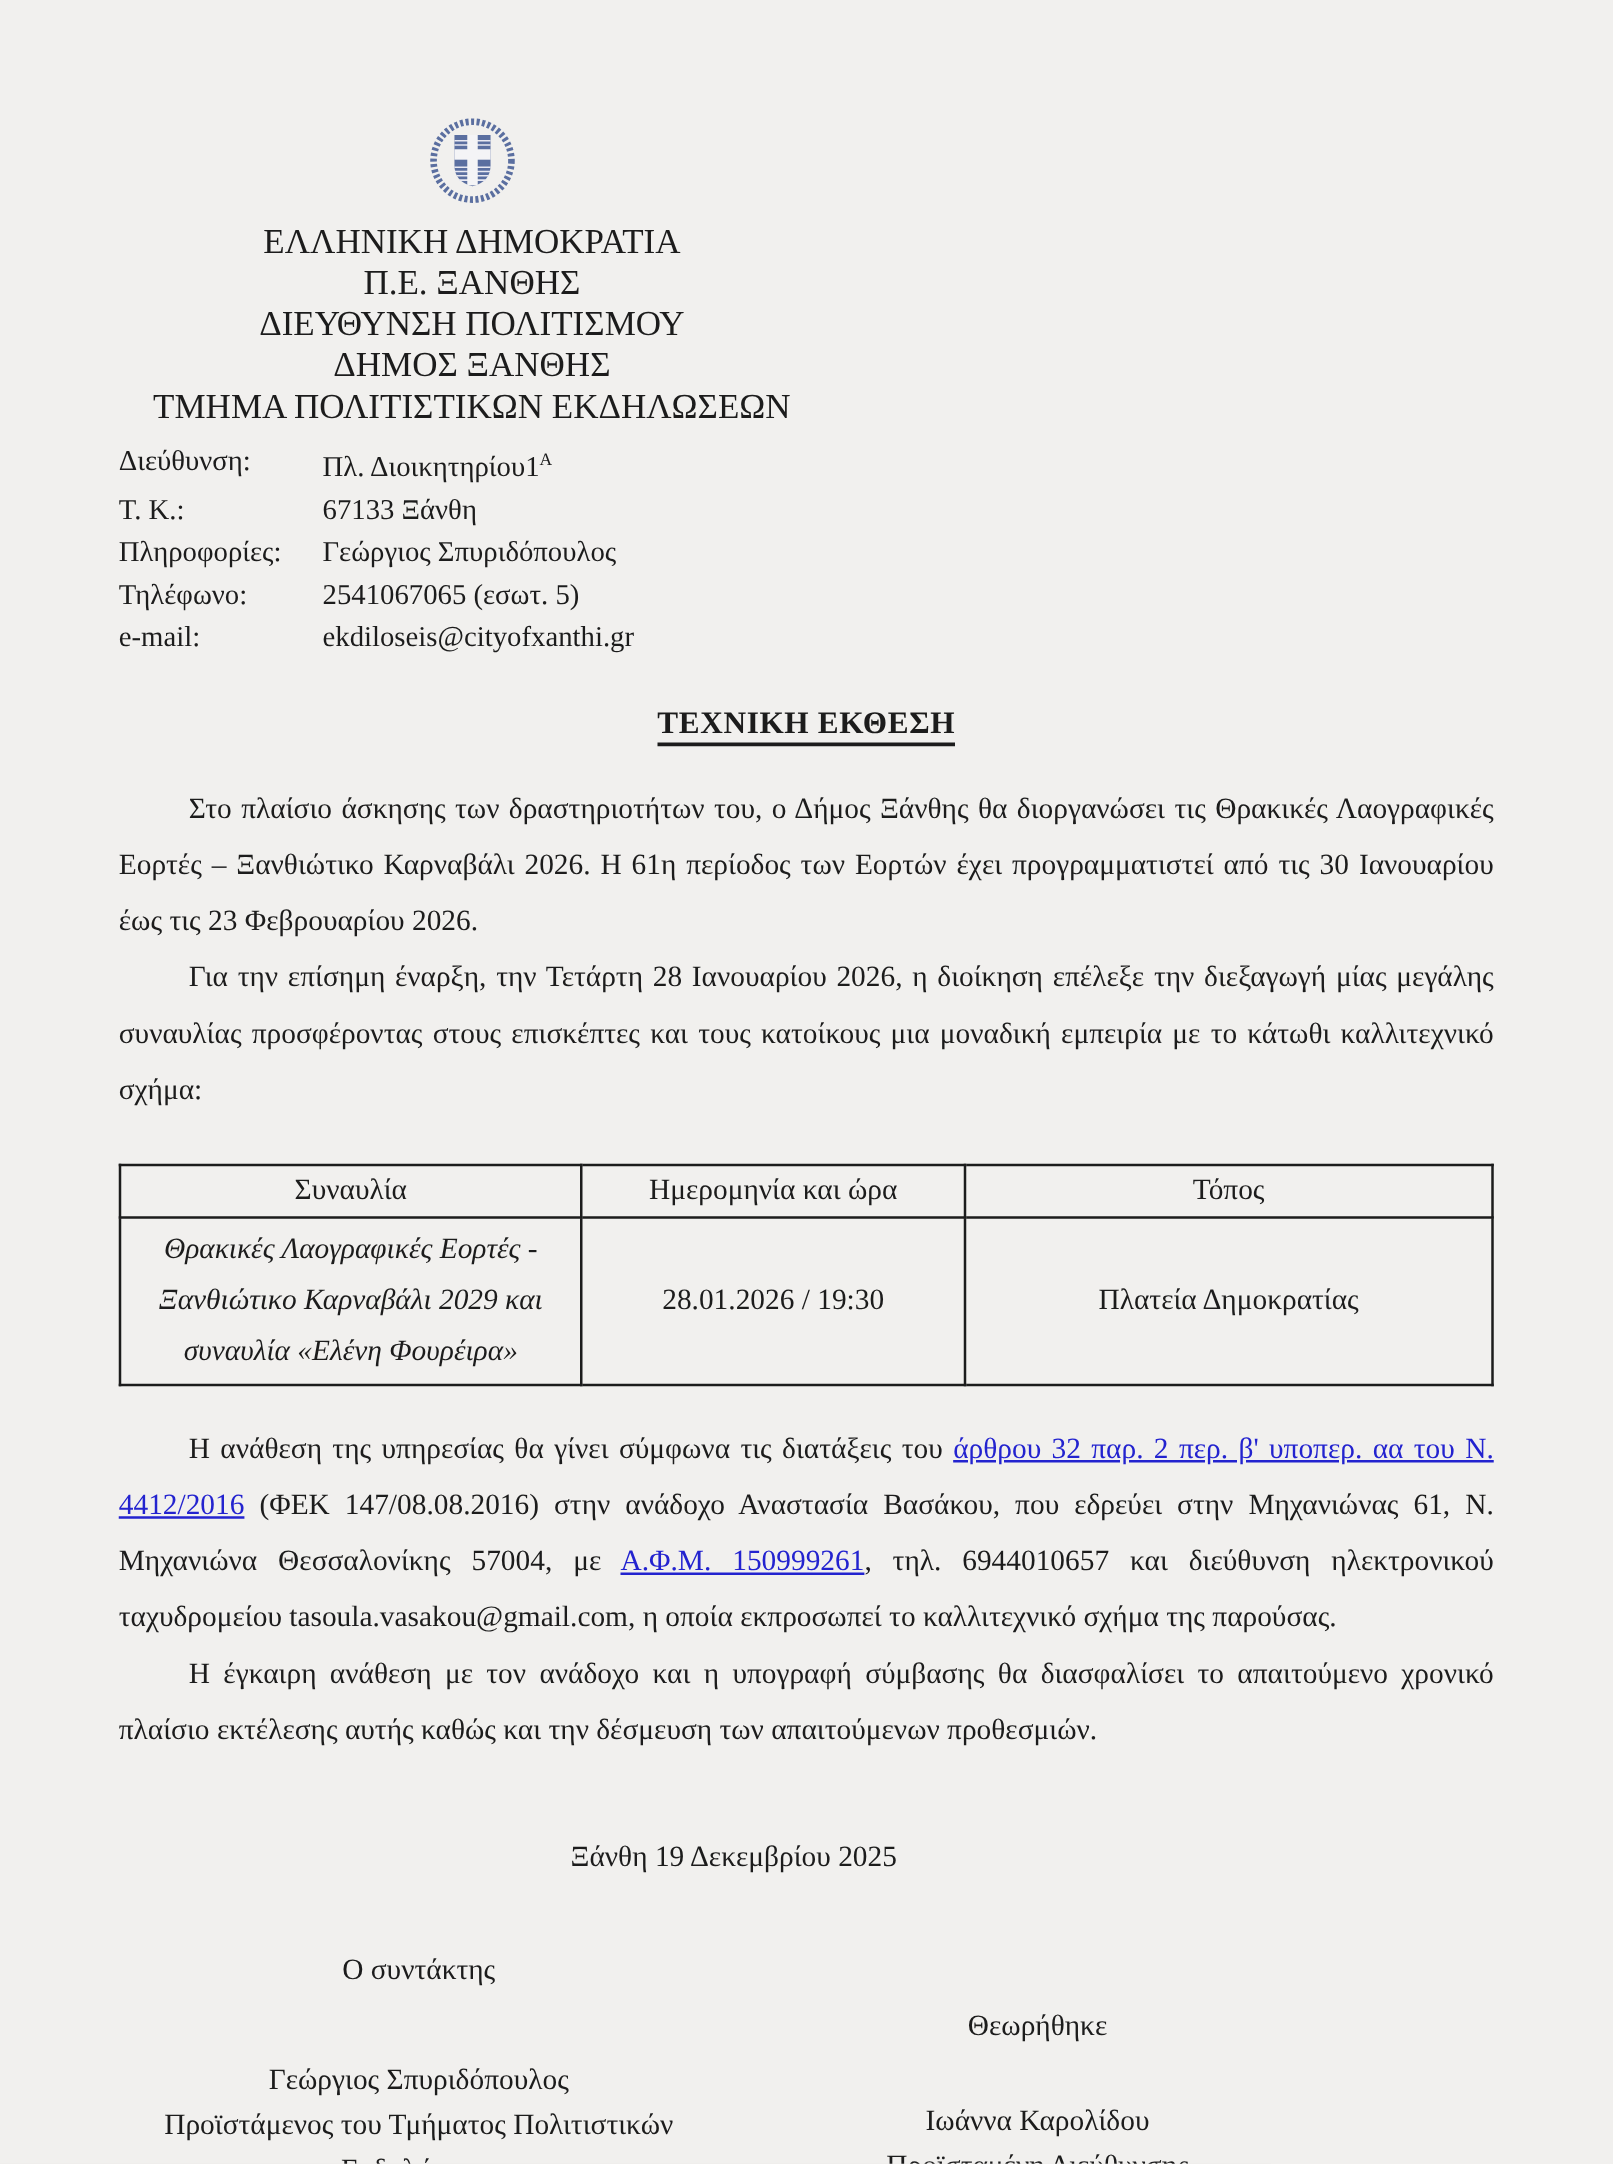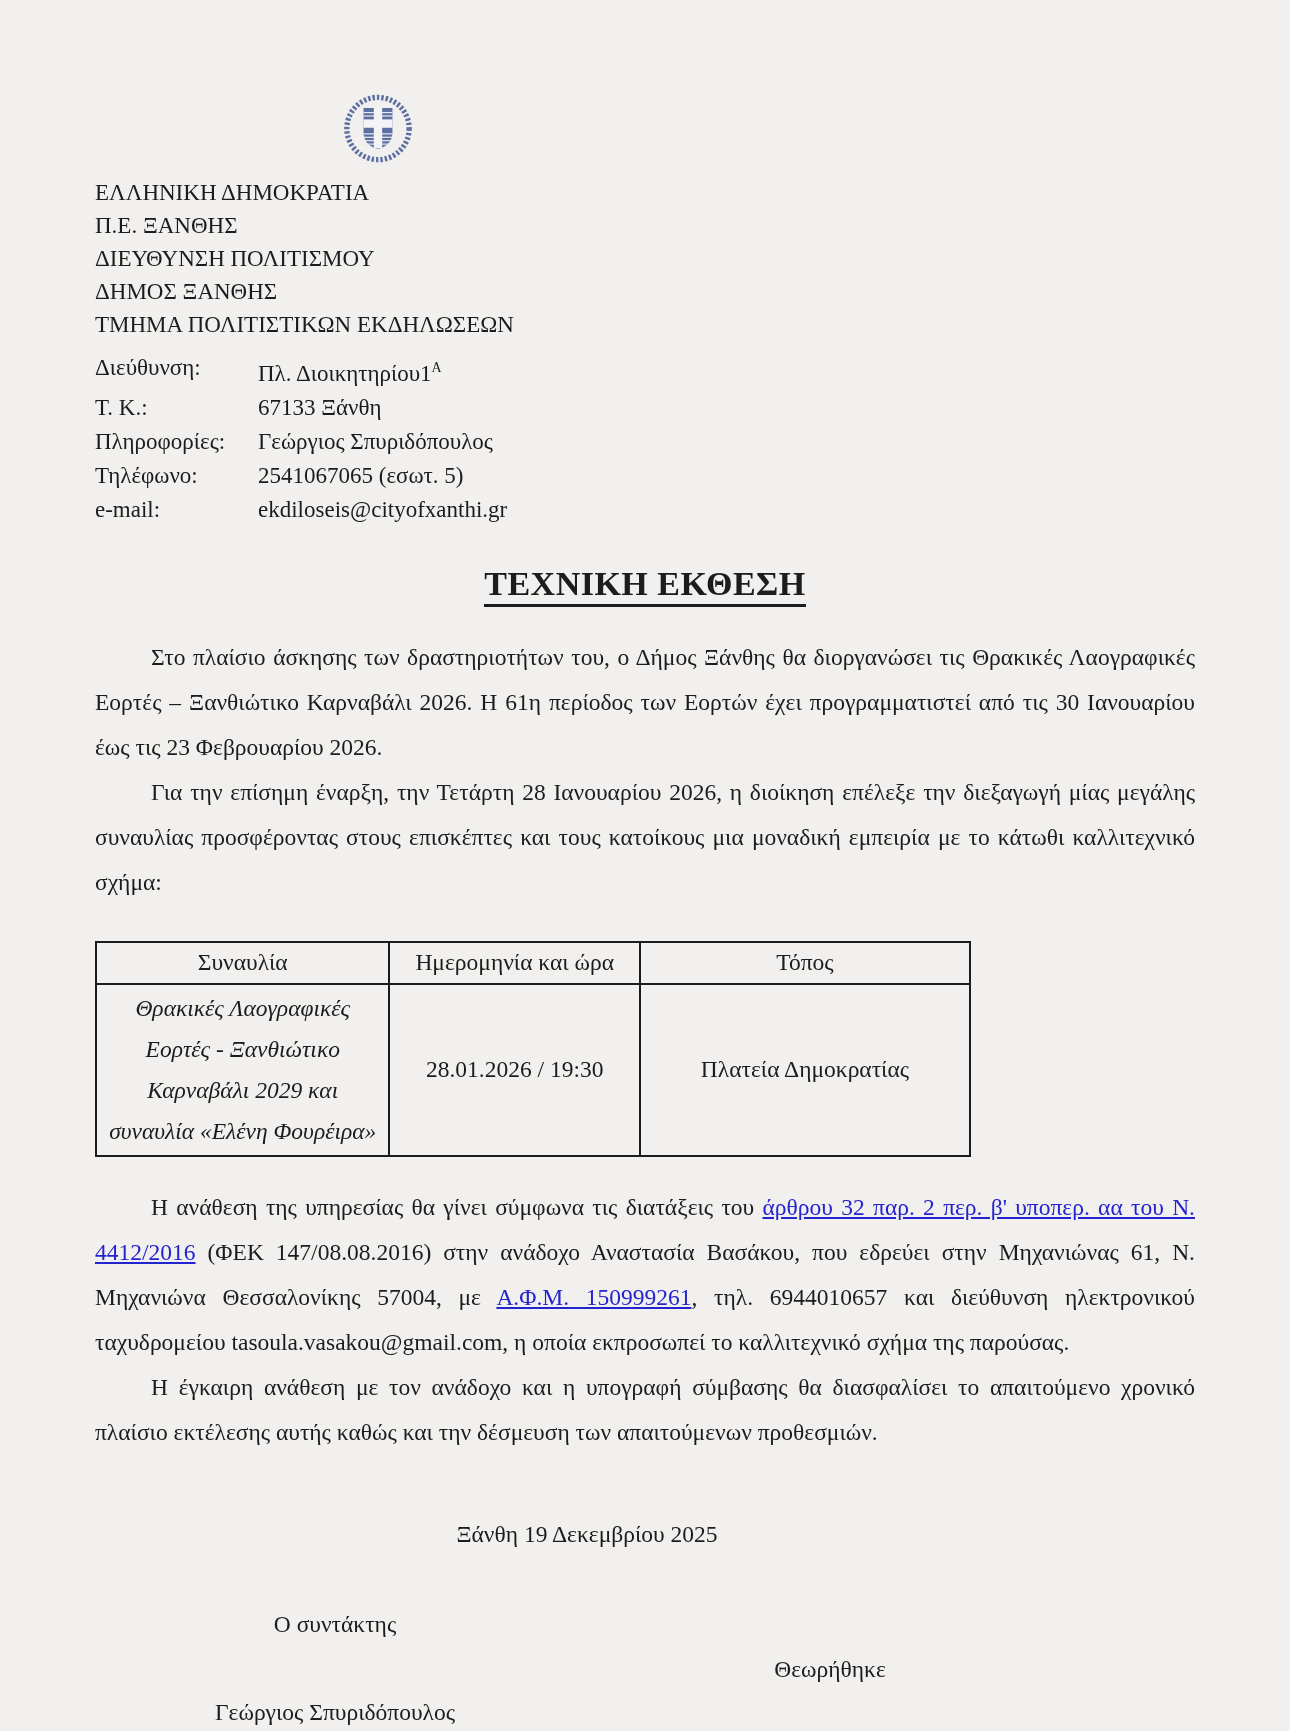--- a/index.html
+++ b/index.html
@@ -26,22 +26,22 @@
   }
   .top-left{
     width:565px;
     flex:0 0 auto;
   }
   .emblem-wrap{
     text-align:center;
     margin-bottom:6px;
   }
   .org-lines{
-    text-align:left;
-    font-size:23px;
+    text-align:center;
+    font-size:28px;
     line-height:33px;
     white-space:nowrap;
   }
   .contact{
     margin-top:10px;
     font-size:23px;
     line-height:34px;
   }
   .contact-row{display:flex;font-family:Liberation Serif, serif;}
   .contact-label{width:163px;flex:0 0 auto;}
@@ -57,42 +57,42 @@
     line-height:37.5px;
     text-align:justify;
   }
   
   .doc-title-wrap{
     text-align:center;
     margin-top:38px;
   }
   .doc-title{
     display:inline-block;
-    font-size:34px;
+    font-size:25px;
     font-weight:bold;
     letter-spacing:.5px;
     border-bottom:3px solid #1c1c1c;
     padding-bottom:1px;
   }
   
   .para{
     font-size:23.5px;
     line-height:45px;
     text-align:justify;
     text-indent:56px;
     margin:0;
   }
   .para.first{margin-top:28px;}
   a.doc-link{
     color:#2323cf;
     text-decoration:underline;
   }
   
   table.concert{
-    width:876px;
+    width:1100px;
     border-collapse:collapse;
     margin-top:36px;
     font-size:23.5px;
   }
   table.concert th, table.concert td{
     border:2px solid #1c1c1c;
     text-align:center;
     vertical-align:middle;
     padding:3px 10px;
     font-weight:normal;

